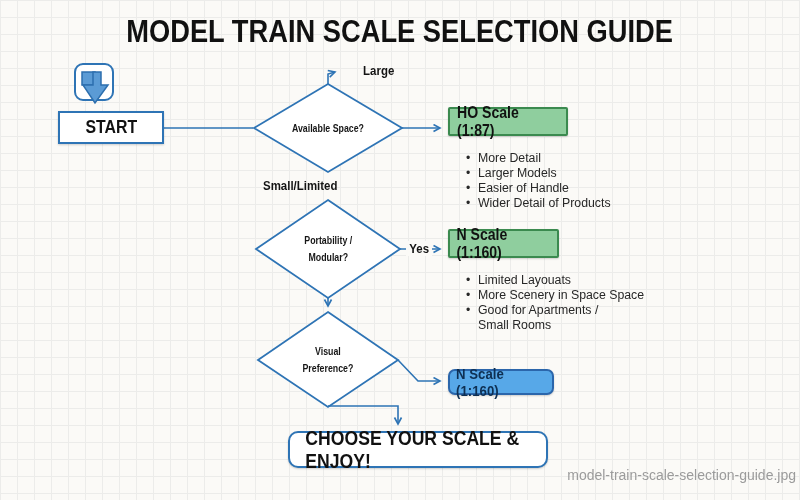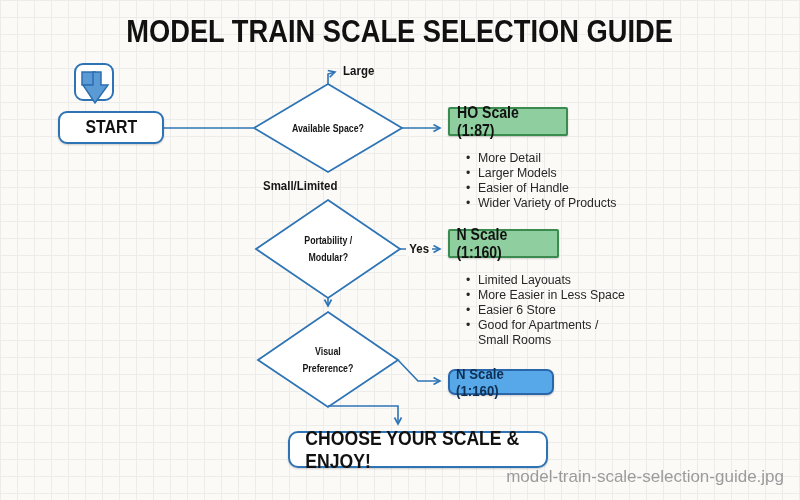--- a/index.html
+++ b/index.html
@@ -40,21 +40,21 @@
     letter-spacing: 0px;
   }
 
   .node-box {
     position: absolute;
     box-sizing: border-box;
     display: flex;
     align-items: center;
     justify-content: center;
     border: 2px solid var(--line-color, #2e74b5);
-    border-radius: 9px;
+    border-radius: 0;
     background: #ffffff;
     box-shadow: 0 1px 2px rgba(0,0,0,0.18);
     color: #111;
     font-weight: 700;
   }
 
   .start-box   { left: 58px;  top: 111px; width: 106px; height: 33px; font-size: 18px; }
   .choose-box  { left: 288px; top: 431px; width: 260px; height: 37px; font-size: 20px; border-radius: 10px; }
 
   .outcome-green {
@@ -84,21 +84,21 @@
   .d1-label { left: 254px; top: 120px; width: 148px; }
   .d2-label { left: 258px; top: 232px; width: 140px; }
   .d3-label { left: 258px; top: 343px; width: 140px; }
 
   .branch-label {
     position: absolute;
     font-weight: 700;
     color: #141414;
     font-size: 13px;
   }
-  .large-label { left: 341px; top: 63px; }
+  .large-label { left: 361px; top: 63px; }
   .small-label { left: 258px; top: 178px; width: 144px; }
   .yes-label   { left: 406px; top: 241px; padding: 0 2px; background: var(--page-bg, #fbfaf7); }
 
   .bullet-list {
     position: absolute;
     margin: 12px;
     padding: 0;
     list-style: none;
     color: var(--bullet-color, #272727);
     font-size: 12.3px;
@@ -115,23 +115,23 @@
     content: "\2022";
     position: absolute;
     left: 1px;
     top: 0;
   }
 
   .icon-wrap { position: absolute; left: 72px; top: 61px; }
 
   .watermark {
     position: absolute;
-    right: 16px;
+    right: 4px;
     top: 467px;
-    font-size: 17px;
+    font-size: 14px;
     color: var(--watermark-color, #9b9b9b);
   }
 </style>
 </head>
 <body>
 
 <div class="canvas">
 
   <svg class="wires" width="800" height="500" viewBox="0 0 800 500">
     <defs>
@@ -197,30 +197,29 @@
     <span class="cond">Yes</span>
   </div>
 
   <div class="node-box outcome-green ho-box">
     <span class="cond">HO Scale (1:87)</span>
   </div>
   <ul class="bullet-list ho-bullets">
     <li>More Detail</li>
     <li>Larger Models</li>
     <li>Easier of Handle</li>
-    <li>Wider Variety of Products</li>
+    <li>Wider Detail of Products</li>
   </ul>
 
   <div class="node-box outcome-green n-box">
     <span class="cond">N Scale (1:160)</span>
   </div>
   <ul class="bullet-list n-bullets">
     <li>Limited Layouats</li>
-    <li>More Easier in Less Space</li>
-    <li>Easier 6 Store</li>
+    <li>More Scenery in Space Space</li>
     <li>Good for Apartments /
 Small Rooms</li>
   </ul>
 
   <div class="node-box outcome-blue blue-box">
     <span class="cond">N Scale (1:160)</span>
   </div>
 
   <div class="node-box choose-box">
     <span class="cond">CHOOSE YOUR SCALE &amp; ENJOY!</span>

